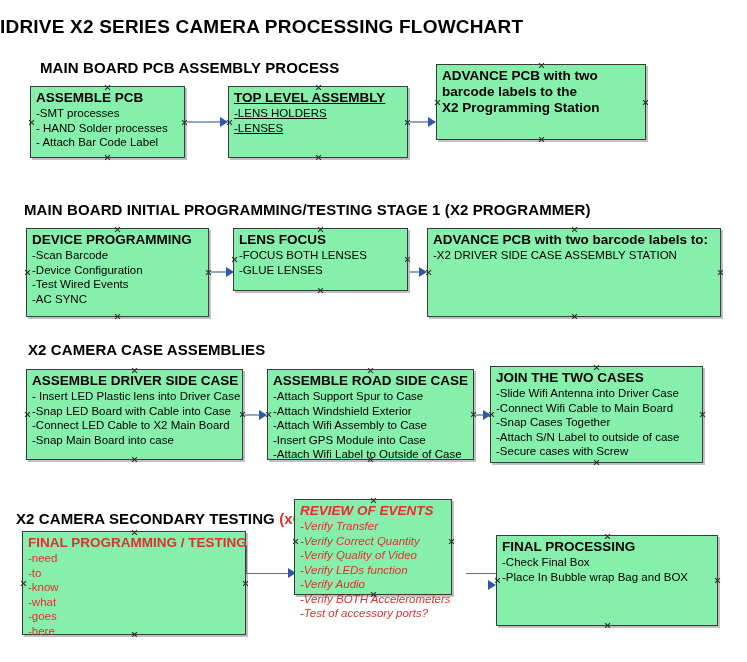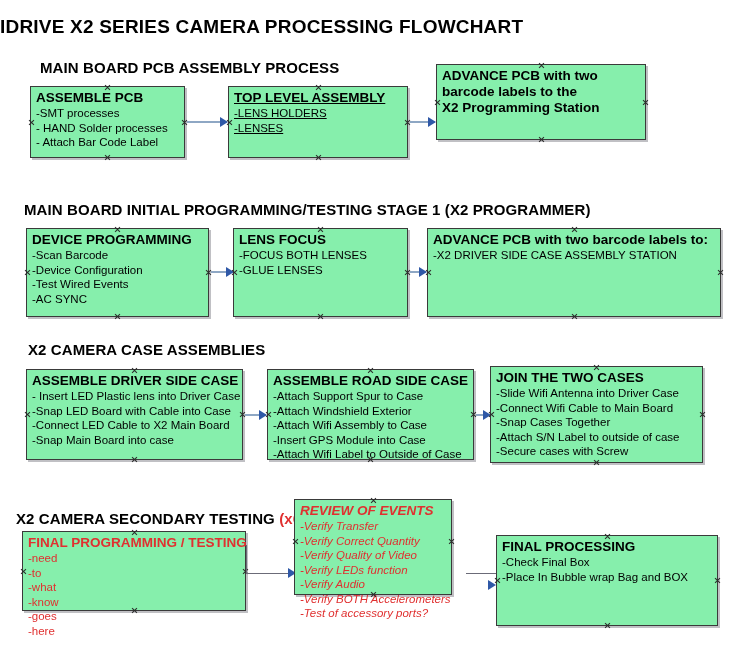--- a/index.html
+++ b/index.html
@@ -183,21 +183,21 @@
     <div class="node-line">-Test Wired Events</div>
     <div class="node-line">-AC SYNC</div>
     <div class="handle" style="left:50%; top:0;"></div>
     <div class="handle" style="left:0; top:50%;"></div>
     <div class="handle" style="left:100%; top:50%;"></div>
     <div class="handle" style="left:50%; top:100%;"></div>
   </div>
 
   <div class="conn" style="left:211px; top:271px; width:22px;"></div>
 
-  <div class="node" style="left:233px; top:228px; width:175px; height:89px;">
+  <div class="node" style="left:233px; top:228px; width:175px; height:63px;">
     <div class="node-title">LENS FOCUS</div>
     <div class="node-line">-FOCUS BOTH LENSES</div>
     <div class="node-line">-GLUE LENSES</div>
     <div class="handle" style="left:50%; top:0;"></div>
     <div class="handle" style="left:0; top:50%;"></div>
     <div class="handle" style="left:100%; top:50%;"></div>
     <div class="handle" style="left:50%; top:100%;"></div>
   </div>
 
   <div class="conn" style="left:410px; top:271px; width:16px;"></div>
@@ -254,26 +254,26 @@
     <div class="handle" style="left:50%; top:0;"></div>
     <div class="handle" style="left:0; top:50%;"></div>
     <div class="handle" style="left:100%; top:50%;"></div>
     <div class="handle" style="left:50%; top:100%;"></div>
   </div>
 
   <div class="section-title" style="left:16px; top:489px;margin-top:21px;">
     <span>X2 CAMERA SECONDARY TESTING </span><span class="accent">(x6 PROGRAMMER)?</span>
   </div>
 
-  <div class="node red" style="left:22px; top:531px; width:224px; height:80px;">
+  <div class="node red" style="left:22px; top:531px; width:224px; height:104px;">
     <div class="node-title">FINAL PROGRAMMING / TESTING</div>
     <div class="node-line">-need</div>
     <div class="node-line">-to</div>
+    <div class="node-line">-know</div>
     <div class="node-line">-what</div>
-    <div class="node-line">-know</div>
     <div class="node-line">-goes</div>
     <div class="node-line">-here</div>
     <div class="handle" style="left:50%; top:0;"></div>
     <div class="handle" style="left:0; top:50%;"></div>
     <div class="handle" style="left:100%; top:50%;"></div>
     <div class="handle" style="left:50%; top:100%;"></div>
   </div>
 
   <div class="conn-dark v" style="left:246px; top:545px; height:28px;"></div>
   <div class="conn-dark h" style="left:246px; top:573px; width:48px;"></div>

